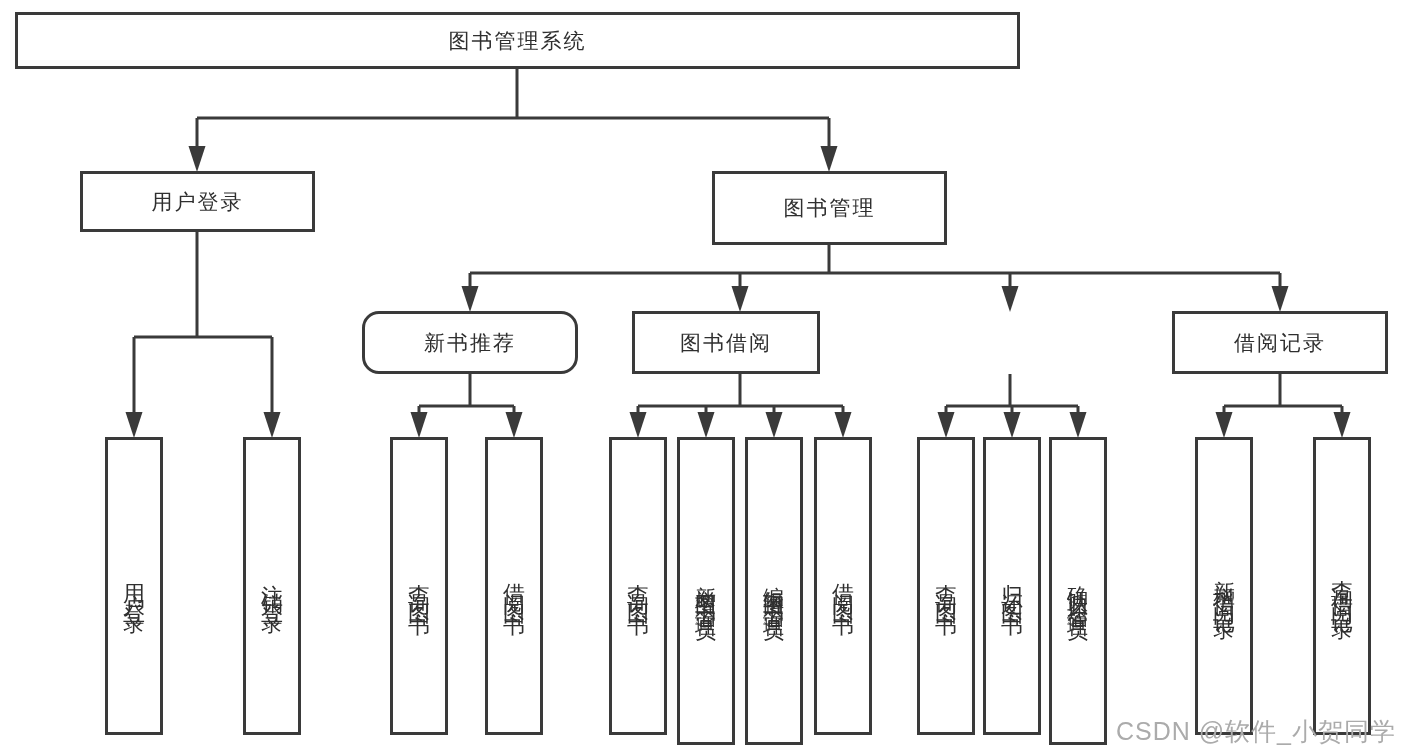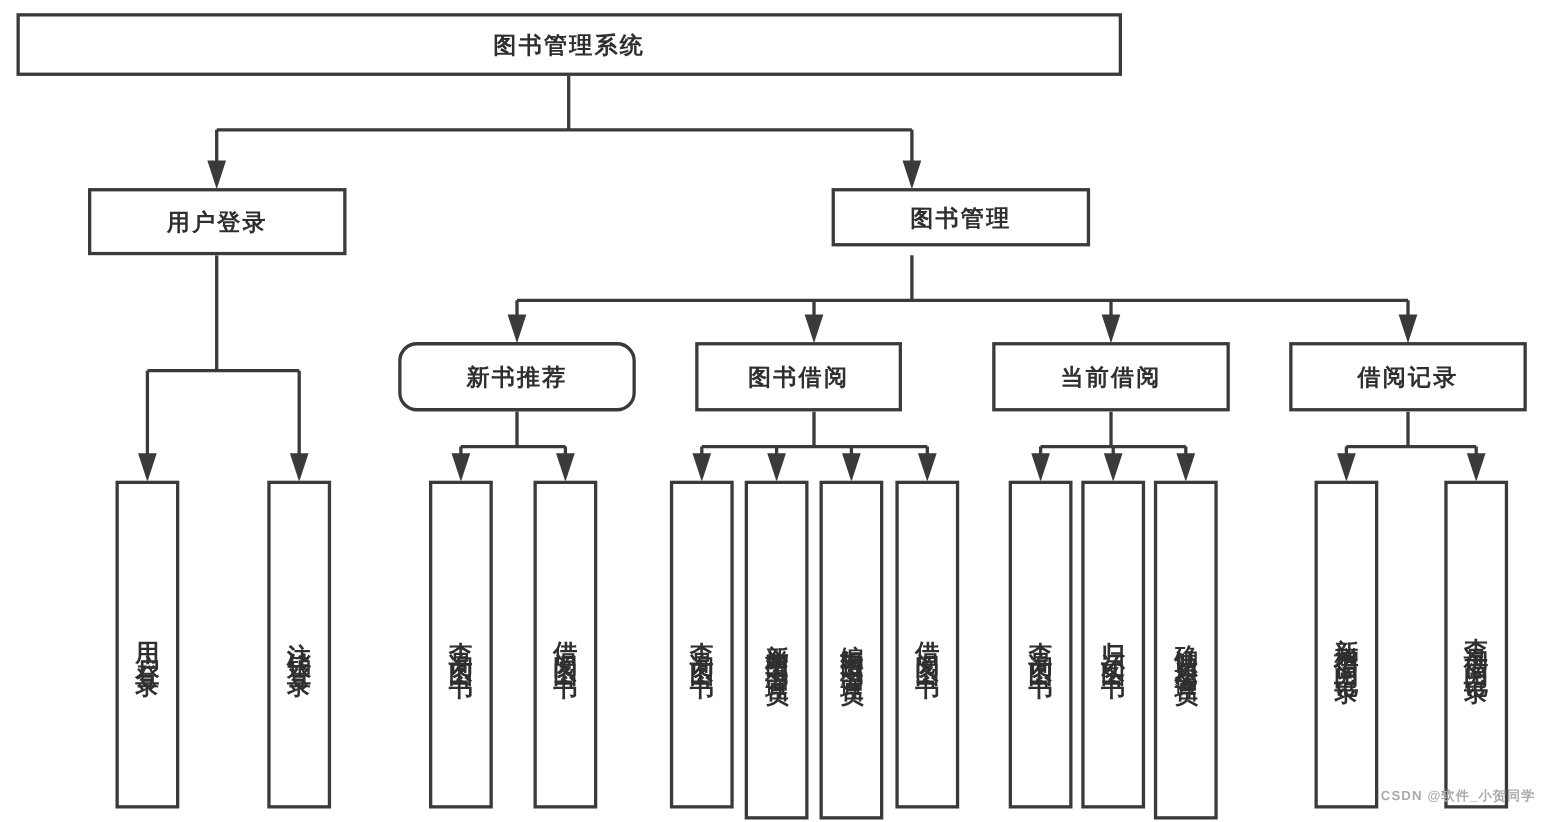--- a/index.html
+++ b/index.html
@@ -7,21 +7,20 @@
     padding: 0;
     background: #ffffff;
     font-family: "Liberation Sans", "DejaVu Sans", sans-serif;
   }
   #canvas {
     position: relative;
     width: 1405px;
     height: 747px;
     background: #ffffff;
     overflow: hidden;
-    font-weight: bold;
   }
   #connectors {
     position: absolute;
     left: 0;
     top: 0;
     pointer-events: none;
   }
   .node {
     position: absolute;
     box-sizing: border-box;
@@ -43,21 +42,21 @@
     letter-spacing: 10px;
     line-height: 1;
     white-space: nowrap;
   }
   .v-node.ls6 { letter-spacing: 8px; }
   .v-node.ls9 { letter-spacing: 5px; font-size: 21px; }
   #watermark {
     position: absolute;
     top: 715px;
     right: 9px;
-    font-size: 12px;
+    font-size: 25px;
     color: #ababab;
     letter-spacing: 1px;
     white-space: nowrap;
     z-index: 5;
   }
 </style>
 </head>
 <body>
 
 <div id="canvas">
@@ -105,25 +104,24 @@
     <use href="#arrow" x="946" y="438"></use>
     <use href="#arrow" x="1012" y="438"></use>
     <use href="#arrow" x="1078" y="438"></use>
     <use href="#arrow" x="1224" y="438"></use>
     <use href="#arrow" x="1342" y="438"></use>
   </svg>
 
   <div class="node h-node" style="left:15px; top:12px; width:1005px; height:57px;">图书管理系统</div>
 
   <div class="node h-node" style="left:80px; top:171px; width:235px; height:61px;">用户登录</div>
-  <div class="node h-node" style="left:756px; top:171px; width:235px; height:53px;">图书管理</div>
+  <div class="node h-node" style="left:712px; top:171px; width:235px; height:74px;">图书管理</div>
 
   <div class="node h-node" style="left:362px; top:311px; width:216px; height:63px;border-radius:17px;">新书推荐</div>
   <div class="node h-node" style="left:632px; top:311px; width:188px; height:63px;">图书借阅</div>
-  <div class="node h-node" style="left:902px; top:311px; width:216px; height:63px;">当前借阅</div>
   <div class="node h-node" style="left:1172px; top:311px; width:216px; height:63px;">借阅记录</div>
 
   <div class="node v-node" style="left:105px; top:437px; width:58px; height:298px;">用户登录</div>
   <div class="node v-node" style="left:243px; top:437px; width:58px; height:298px;">注销登录</div>
 
   <div class="node v-node" style="left:390px; top:437px; width:58px; height:298px;">查询图书</div>
   <div class="node v-node" style="left:485px; top:437px; width:58px; height:298px;">借阅图书</div>
 
   <div class="node v-node" style="left:609px; top:437px; width:58px; height:298px;">查询图书</div>
   <div class="node v-node ls9" style="left:677px; top:437px; width:58px; height:308px;">新增图书（管理员）</div>

